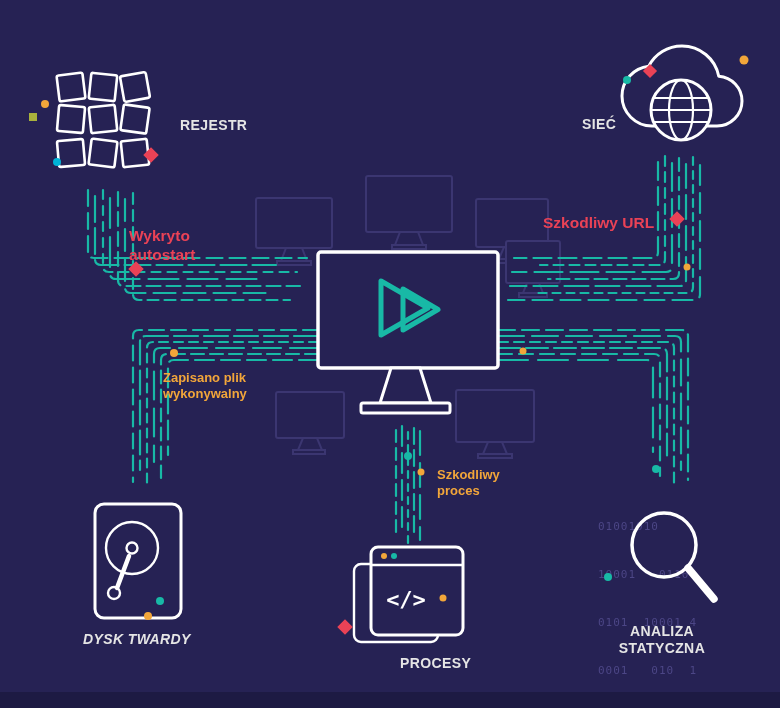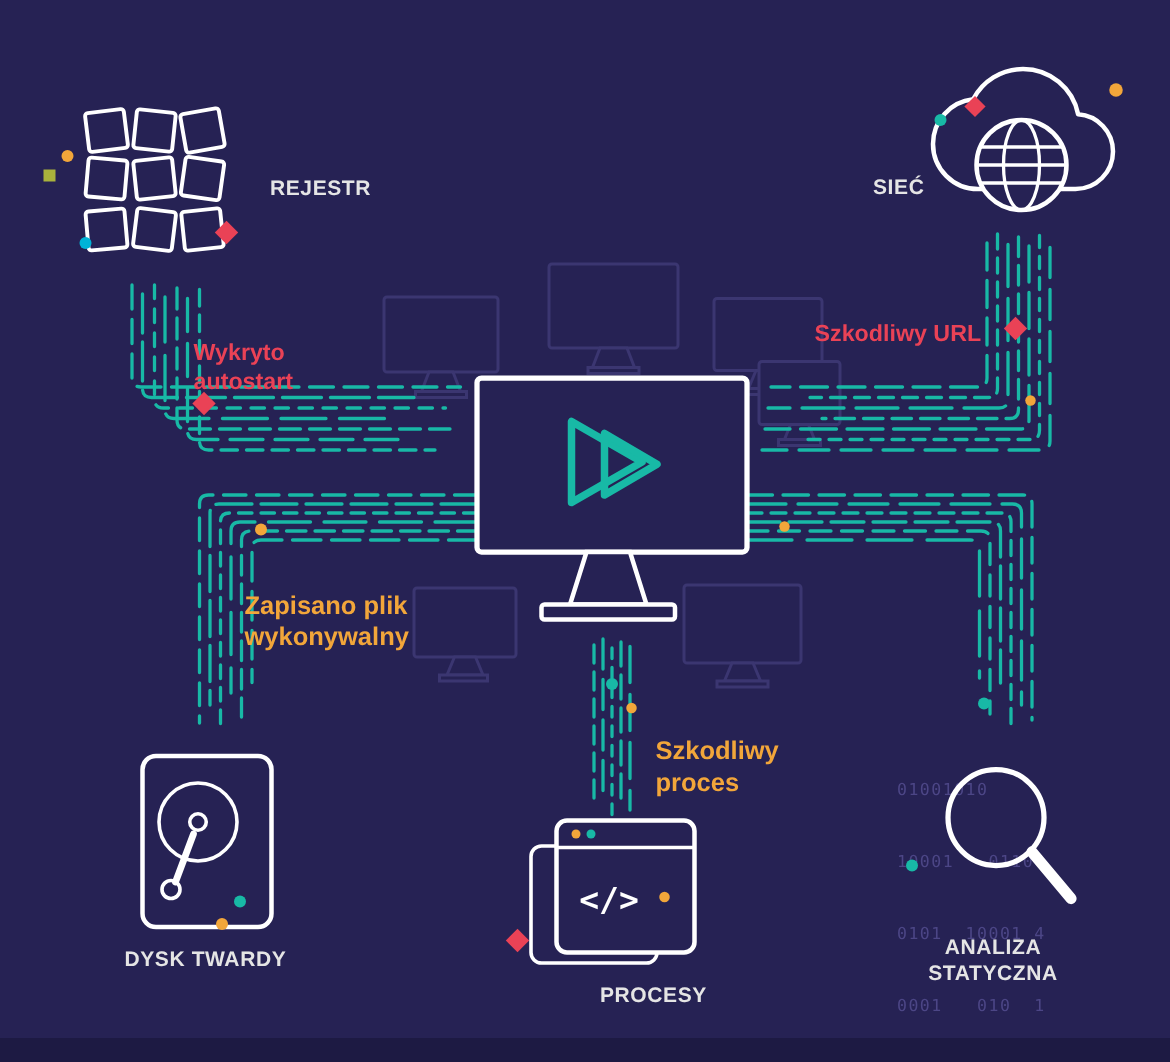--- a/index.html
+++ b/index.html
@@ -16,24 +16,24 @@
   .binary {
     position:absolute; left:598px; top:487px; z-index:1;
     font-family:"DejaVu Sans Mono", monospace;
     font-size:11px; line-height:16px; letter-spacing:1px;
     color:#4c4686; white-space:pre;
   }
   svg.scene { position:absolute; left:0; top:0; z-index:2; }
   .label { position:absolute; z-index:3; font-weight:bold; line-height:1.22; }
   .label.cyan   { color:#e5e5e5; font-size:14px; letter-spacing:.4px; }
   .label.red    { color:#ea4256; font-size:15.5px; }
-  .label.orange { color:#f2a63a; font-size:17px;margin-top:24px; }
+  .label.orange { color:#f2a63a; font-size:13px; }
   .lbl-rejestr   { left:180px; top:117px; }
   .lbl-siec      { left:582px; top:116px; }
-  .lbl-dysk      { left:83px;  top:631px; }
+  .lbl-dysk      { left:83px;  top:631px;font-style:italic; }
   .lbl-procesy   { left:371px; top:655px;margin-left:29px; }
   .lbl-analiza   { left:592px; top:623px; width:140px; text-align:center; }
   .lbl-autostart { left:129px; top:227px; width:110px; }
   .lbl-url       { left:543px; top:214px; white-space:nowrap; }
   .lbl-zapisano  { left:163px; top:370px; width:136px; }
   .lbl-podejrzany{ left:437px; top:467px; width:106px; }
 </style>
 </head>
 <body>
 

